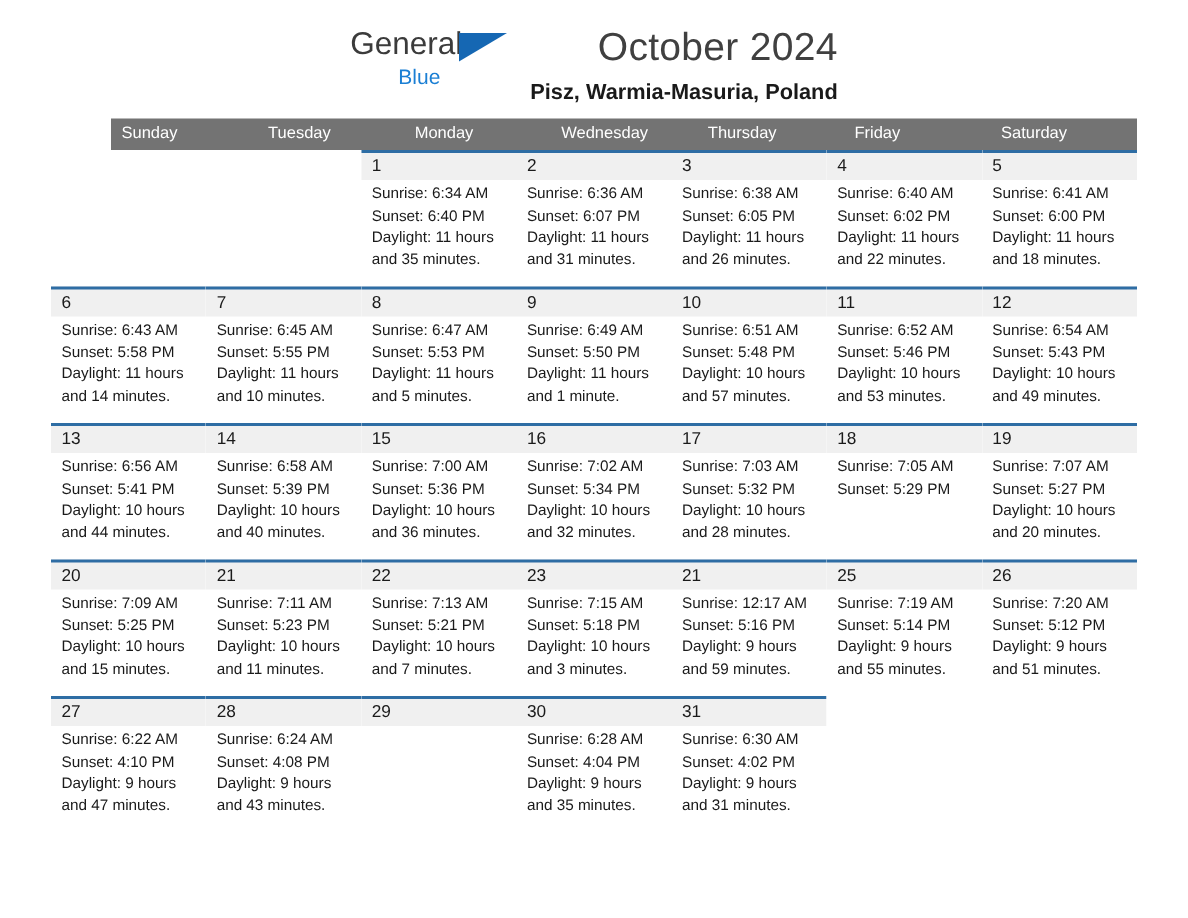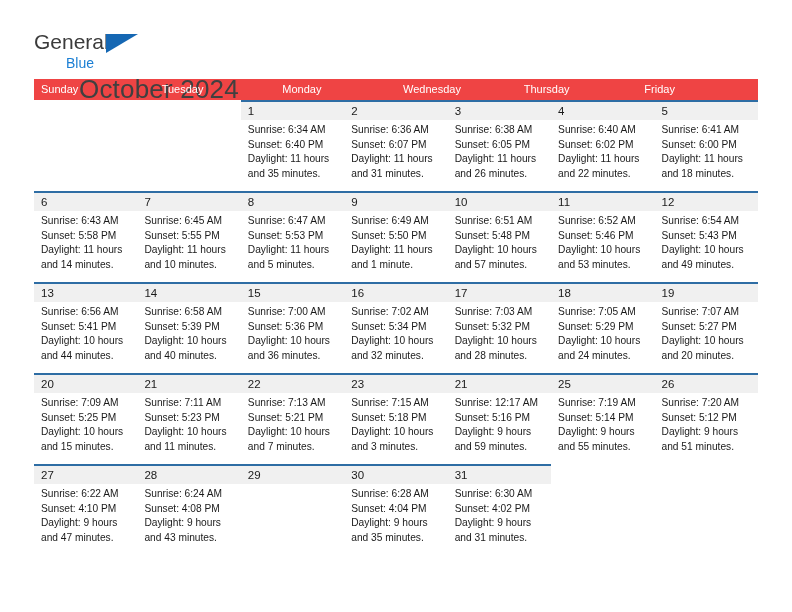--- a/index.html
+++ b/index.html
@@ -20,25 +20,24 @@
     width: 792px;
     height: 612px;
     box-sizing: border-box;
     padding: 0 34px;
   }
 
   
   .header {
     display: flex;
     align-items: flex-start;
-    justify-content: space-between;
-    padding-top: 28px;
+    justify-content: center;
+    padding-top: 16px;
     height: 70px;
     box-sizing: border-box;
-    flex-direction: column;
   }
 
   .logo {
     display: block;
     width: 120px;
     position: relative;
     padding-top: 2px;
   }
   .logo-row1 {
     display: block;
@@ -87,22 +86,23 @@
   }
 
   
   .calendar {
     margin-top: 9px;
     width: 724px;
   }
 
   .weekday-row {
     display: flex;
-    background: #ef4444;
+    background: #737373;
     height: 21px;
+    margin-left: 40px;
   }
   .weekday {
     flex: 1 1 0;
     color: #ffffff;
     font-size: 11px;
     line-height: 21px;
     padding-left: 7px;
     box-sizing: border-box;
     white-space: nowrap;
   }
@@ -171,20 +171,21 @@
 
   <div class="calendar">
 
     <div class="weekday-row">
       <div class="weekday">Sunday</div>
       <div class="weekday">Tuesday</div>
       <div class="weekday">Monday</div>
       <div class="weekday">Wednesday</div>
       <div class="weekday">Thursday</div>
       <div class="weekday">Friday</div>
+      <div class="weekday">Saturday</div>
     </div>
 
     <div id="weeks-container">
         <div class="week-row">
           <div class="day-cell blank">
             <div class="daynum-band">
               <div class="daynum"></div>
             </div>
           </div>
           <div class="day-cell blank">
@@ -366,21 +367,20 @@
               <div class="daylight">Daylight: 10 hours and 28 minutes.</div>
             </div>
           </div>
           <div class="day-cell">
             <div class="daynum-band">
               <div class="daynum">18</div>
             </div>
             <div class="day-info">
               <div>Sunrise: 7:05 AM</div>
               <div>Sunset: 5:29 PM</div>
-              <div class="daylight">Daylight: 10 hours and 24 minutes.</div>
             </div>
           </div>
           <div class="day-cell">
             <div class="daynum-band">
               <div class="daynum">19</div>
             </div>
             <div class="day-info">
               <div>Sunrise: 7:07 AM</div>
               <div>Sunset: 5:27 PM</div>
               <div class="daylight">Daylight: 10 hours and 20 minutes.</div>

